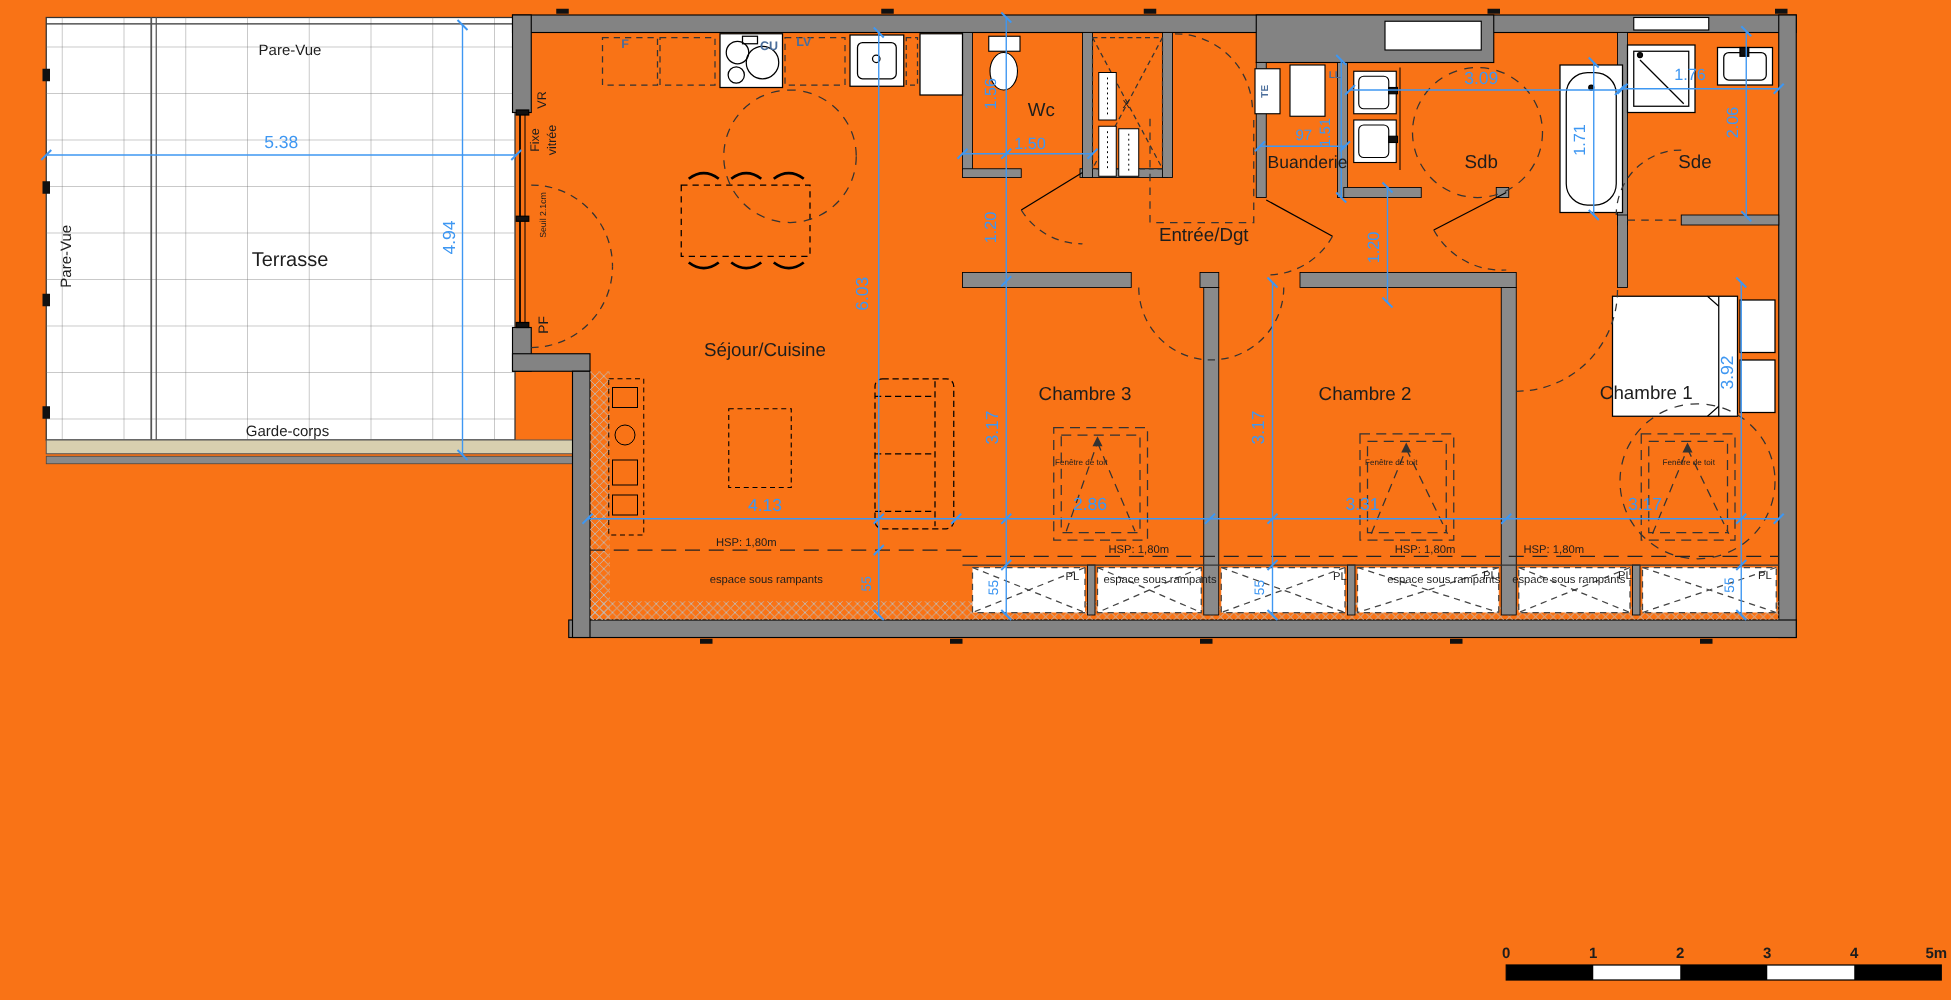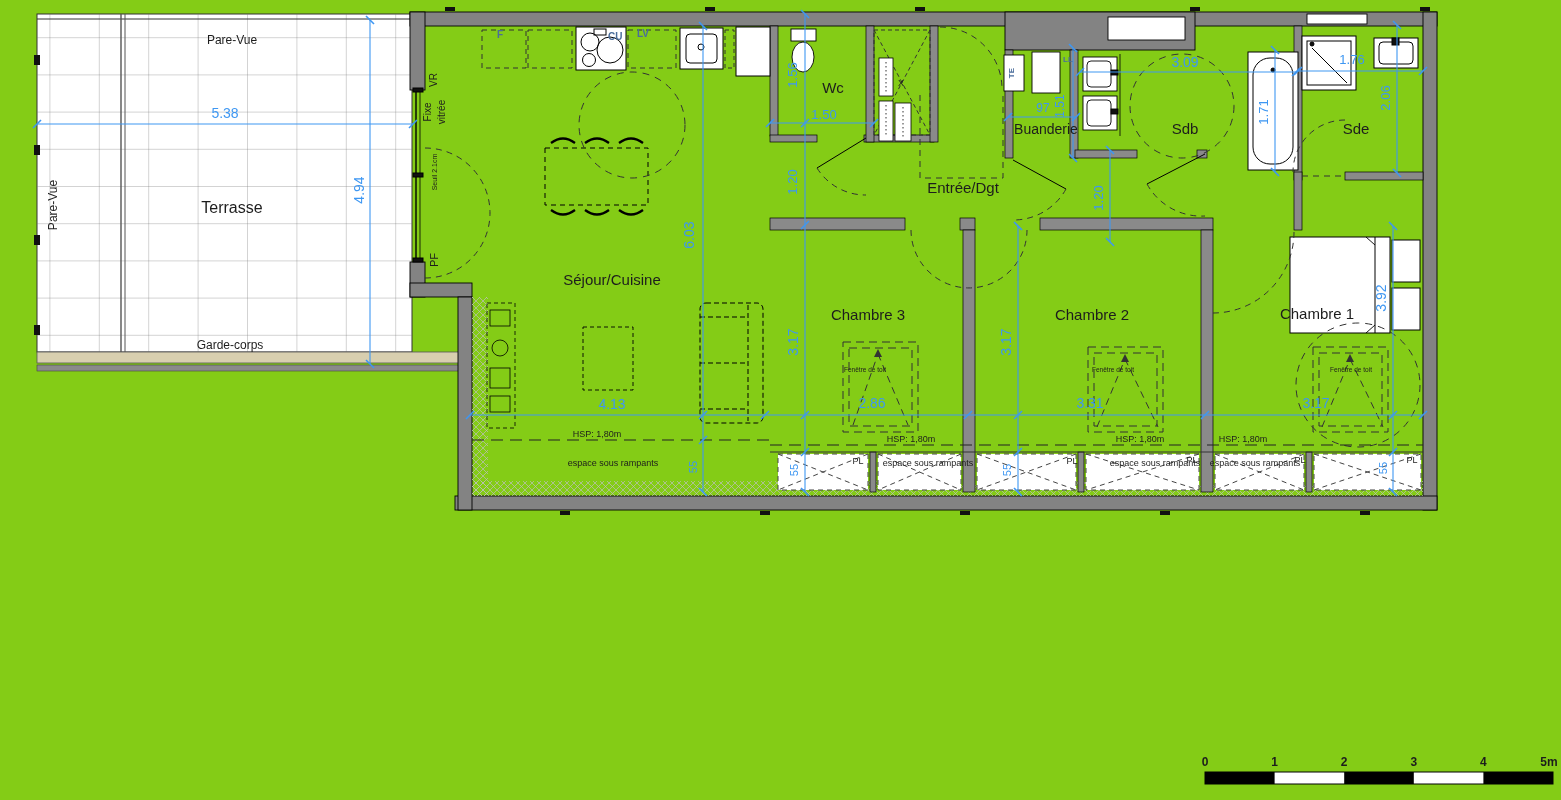--- a/index.html
+++ b/index.html
@@ -1,16 +1,16 @@
 <!DOCTYPE html>
 <html><head>
 <meta charset="utf-8">
 <style>
   html,body{margin:0;padding:0;background:#ffffff;}
-  .stage{position:relative;width:1561px;height:800px;background:#84cc16;overflow:hidden;
+  .stage{position:relative;width:1561px;height:800px;background:#f97316;overflow:hidden;
          font-family:"Liberation Sans", sans-serif;text-align:right;}
   svg{display:block}
   text{font-family:"Liberation Sans", sans-serif;fill:#1d1d1d;}
   .dim{fill:#3E97F2;}
   .applbl{fill:#4a6d9b;font-weight:bold;}
   .roomlbl{font-size:15px;}
   .tiny{font-size:9px;}
 </style>
 </head>
 <body>

